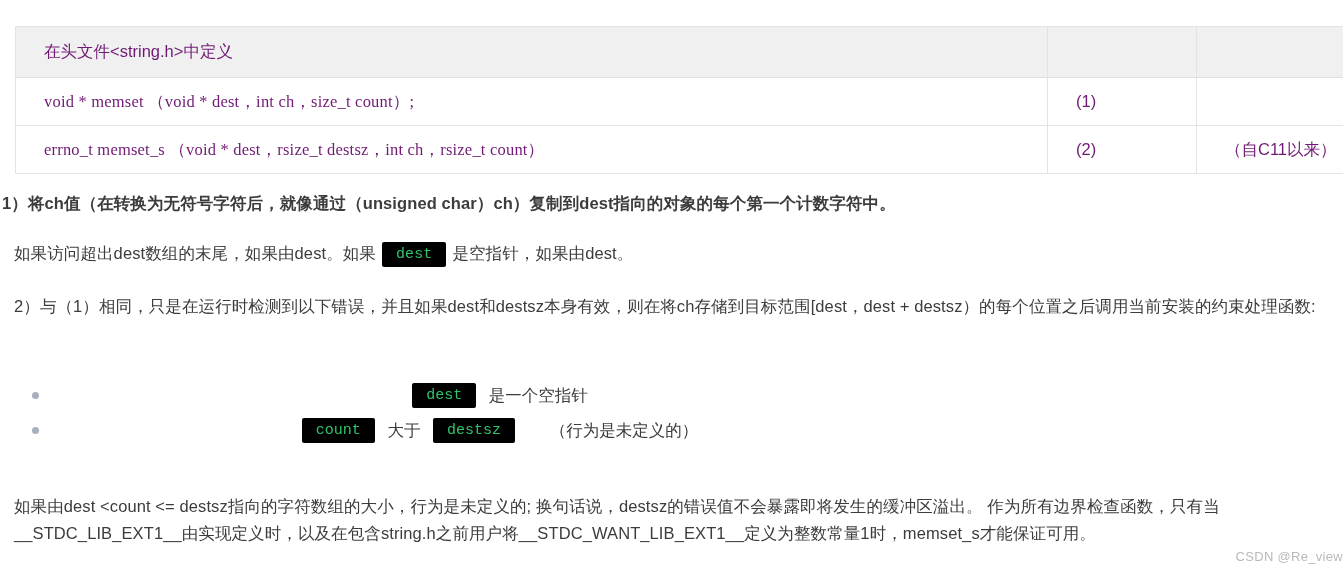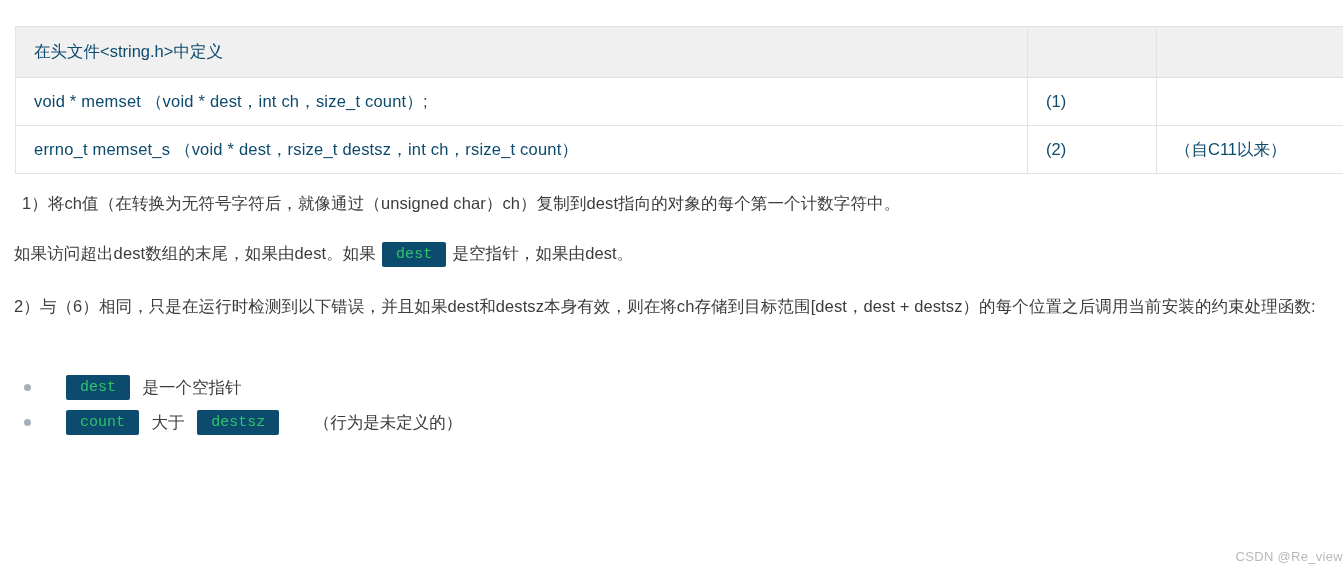--- a/index.html
+++ b/index.html
@@ -27,80 +27,81 @@
     position: absolute;
     left: 15px;
     top: 26px;
     width: 1312px;
     border-collapse: collapse;
     table-layout: fixed;
     border: 1px solid #e3e3e3;
   }
   .sig-table td {
     border: 1px solid #e3e3e3;
-    padding: 0 18px;
+    padding: 0 28px;
     font-size: 16.5px;
-    color: #0c4a6e;
+    color: #701a75;
     vertical-align: middle;
     white-space: nowrap;
   }
   .sig-table tr.head td {
     background: #f0f0f0;
     height: 50px;
     border-bottom: 1px solid #e0e0e0;
   }
   .sig-table tr.sig td {
     background: #ffffff;
     height: 47px;
   }
   .col-main  { width: 975px; }
   .col-num   { width: 92px;  }
   .col-note  { width: 245px; }
 
   .sig-code {
-    font-family: Liberation Sans, sans-serif;
+    font-family: Liberation Serif, serif;
     letter-spacing: 0.2px;
   }
 
   
   .para {
     position: absolute;
     font-size: 16.5px;
     line-height: 27px;
     color: #3c3c3c;
     letter-spacing: 0.1px;
   }
-  #para-1 { left: 22px; top: 190px; width: 1310px; }
+  #para-1 { left: 2px; top: 190px; width: 1310px; font-weight: bold; }
   #para-2 { left: 14px; top: 240px; width: 1310px; }
   #para-3 { left: 14px; top: 293px; width: 1312px; }
   #para-4 { left: 14px; top: 493px; width: 1316px; }
 
   
   .code {
     display: inline-block;
-    background: #0c4a6e;
+    background: #000000;
     color: #2fc36a;
     font-family: "Liberation Mono", monospace;
     font-size: 15px;
     padding: 3px 14px;
     margin: 0 6px;
     border-radius: 2px;
     line-height: 19px;
     vertical-align: middle;
   }
 
   
   .bullets {
     position: absolute;
     left: 14px;
     top: 365px;
     width: 900px;
-    margin: 4px;
+    margin: 12px;
     padding: 0;
     list-style: none;
+    text-align: center;
   }
   .bullets li {
     position: relative;
     height: 35px;
     line-height: 35px;
     padding-left: 34px;
     font-size: 16.5px;
     color: #3c3c3c;
     white-space: nowrap;
   }
@@ -156,33 +157,34 @@
       </tr>
     </tbody>
   </table>
 
   <div class="para" id="para-1">1）将ch值（在转换为无符号字符后，就像通过（unsigned char）ch）复制到dest指向的对象的每个第一个计数字符中。</div>
 
   <div class="para" id="para-2">
     <span>如果访问超出dest数组的末尾，如果由dest。如果</span><span class="code">dest</span><span>是空指针，如果由dest。</span>
   </div>
 
-  <div class="para" id="para-3">2）与（6）相同，只是在运行时检测到以下错误，并且如果dest和destsz本身有效，则在将ch存储到目标范围[dest，dest + destsz）的每个位置之后调用当前安装的约束处理函数:</div>
+  <div class="para" id="para-3">2）与（1）相同，只是在运行时检测到以下错误，并且如果dest和destsz本身有效，则在将ch存储到目标范围[dest，dest + destsz）的每个位置之后调用当前安装的约束处理函数:</div>
 
   <ul class="bullets">
     <li>
       <span class="dot"></span>
       <span class="code first">dest</span>
       <span class="txt">是一个空指针</span>
     </li>
     <li>
       <span class="dot"></span>
       <span class="code first">count</span>
       <span class="txt">大于</span>
       <span class="code">destsz</span>
       <span class="txt" style="margin-left:22px;">（行为是未定义的）</span>
     </li>
   </ul>
 
+  <div class="para" id="para-4">如果由dest &lt;count &lt;= destsz指向的字符数组的大小，行为是未定义的; 换句话说，destsz的错误值不会暴露即将发生的缓冲区溢出。 作为所有边界检查函数，只有当__STDC_LIB_EXT1__由实现定义时，以及在包含string.h之前用户将__STDC_WANT_LIB_EXT1__定义为整数常量1时，memset_s才能保证可用。</div>
 
   <div class="watermark">CSDN @Re_view</div>
 
 </div>
 
 </body></html>

